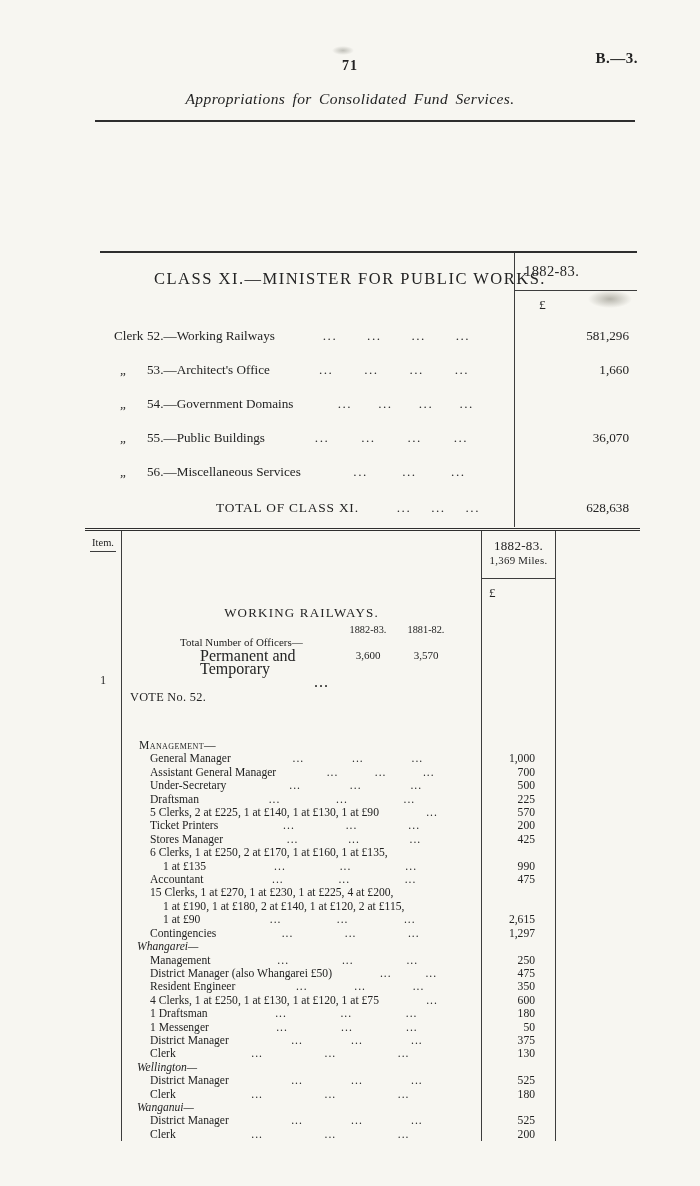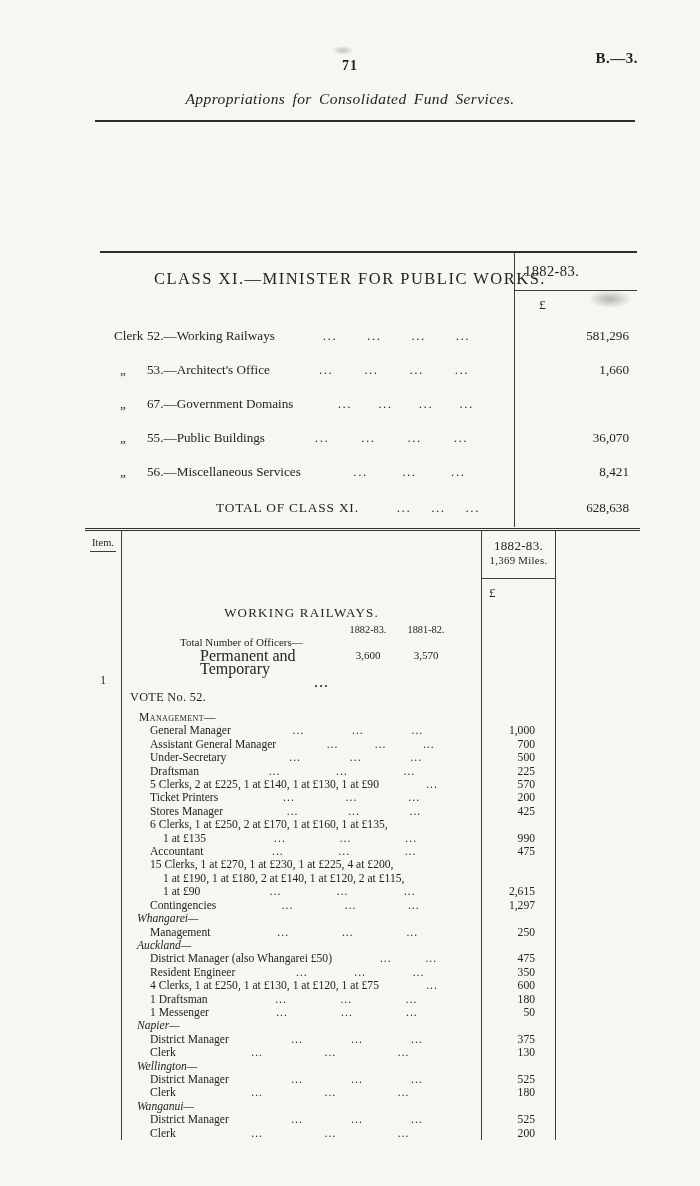--- a/index.html
+++ b/index.html
@@ -53,21 +53,21 @@
   .b1-amt{padding:7px 0 0 7px;font-size:13px;border-right:1px solid #3d3d3d;}
   .wr-title{text-align:center;font-size:13px;letter-spacing:1.2px;}
   .off-grid{display:grid;grid-template-columns:1fr 58px 58px;margin-right:26px;margin-top:2px;font-size:10.8px;line-height:13px;}
   .og-year{text-align:center;font-size:10.3px;}
   .og-line1{grid-column:1/4;padding-left:58px;font-size:11px;}
   .og-line2{display:flex;padding-left:78px;font-size:16px;flex-direction:column;}
   .og-dots{margin-left:auto;padding-right:10px;letter-spacing:1px;}
   .og-val{text-align:center;font-size:11px;}
   .dvote .c-body{padding:2px 0 6px 8px;font-size:12.3px;letter-spacing:.3px;}
   .drow .c-body{line-height:13.4px;}
-  .row-group{font-variant:small-caps;padding-left:17px;letter-spacing:.4px;}
+  .row-group{font-variant:small-caps;padding-left:17px;letter-spacing:.4px;margin-top:28px;}
   .row-region{font-style:italic;padding-left:15px;}
   .line{display:flex;padding-left:28px;}
   .line.cont{padding-left:41px;}
   .line .txt{white-space:nowrap;}
   .leaders.dl{padding:0 10px 0 14px;}
   .leaders.dl span{letter-spacing:1px;}
   .c-amt{display:flex;align-items:flex-end;justify-content:flex-end;padding-right:20px;line-height:13.4px;}
   .dh .c-amt{display:block;padding-right:0;}
   .db1 .c-amt{display:block;padding-right:0;}
 </style>
@@ -115,21 +115,21 @@
             <span>...</span>
             <span>...</span>
             <span>...</span>
           </span>
         </div>
         <div class="s-amt">1,660</div>
       </div>
       <div class="srow sr-vote">
         <div class="s-label">
           <span class="ditto mark">„</span>
-          <span class="vtext">67.—Government Domains</span>
+          <span class="vtext">54.—Government Domains</span>
           <span class="leaders">
             <span>...</span>
             <span>...</span>
             <span>...</span>
             <span>...</span>
           </span>
         </div>
       </div>
       <div class="srow sr-vote">
         <div class="s-label">
@@ -147,21 +147,20 @@
       <div class="srow sr-vote">
         <div class="s-label">
           <span class="ditto mark">„</span>
           <span class="vtext">56.—Miscellaneous Services</span>
           <span class="leaders">
             <span>...</span>
             <span>...</span>
             <span>...</span>
           </span>
         </div>
-        <div class="s-amt">8,421</div>
       </div>
     </div>
   <div class="srow sr-total">
     <div class="s-label">
       <span class="total-lbl">TOTAL OF CLASS XI.</span>
       <span class="leaders">
           <span>...</span>
           <span>...</span>
           <span>...</span>
         </span>
@@ -438,28 +437,20 @@
           </div>
         </div>
         <div class="c-amt">
           <span class="num">250</span>
         </div>
         <div class="c-tail"></div>
       </div>
       <div class="dgrid drow">
         <div class="c-item"></div>
         <div class="c-body">
-          <div class="row-region">Auckland—</div>
-        </div>
-        <div class="c-amt"></div>
-        <div class="c-tail"></div>
-      </div>
-      <div class="dgrid drow">
-        <div class="c-item"></div>
-        <div class="c-body">
           <div class="line">
             <span class="txt">District Manager (also Whangarei £50)</span>
             <span class="leaders dl">
               <span>...</span>
               <span>...</span>
             </span>
           </div>
         </div>
         <div class="c-amt">
           <span class="num">475</span>
@@ -523,28 +514,20 @@
             <span class="leaders dl">
               <span>...</span>
               <span>...</span>
               <span>...</span>
             </span>
           </div>
         </div>
         <div class="c-amt">
           <span class="num">50</span>
         </div>
-        <div class="c-tail"></div>
-      </div>
-      <div class="dgrid drow">
-        <div class="c-item"></div>
-        <div class="c-body">
-          <div class="row-region">Napier—</div>
-        </div>
-        <div class="c-amt"></div>
         <div class="c-tail"></div>
       </div>
       <div class="dgrid drow">
         <div class="c-item"></div>
         <div class="c-body">
           <div class="line">
             <span class="txt">District Manager</span>
             <span class="leaders dl">
               <span>...</span>
               <span>...</span>

